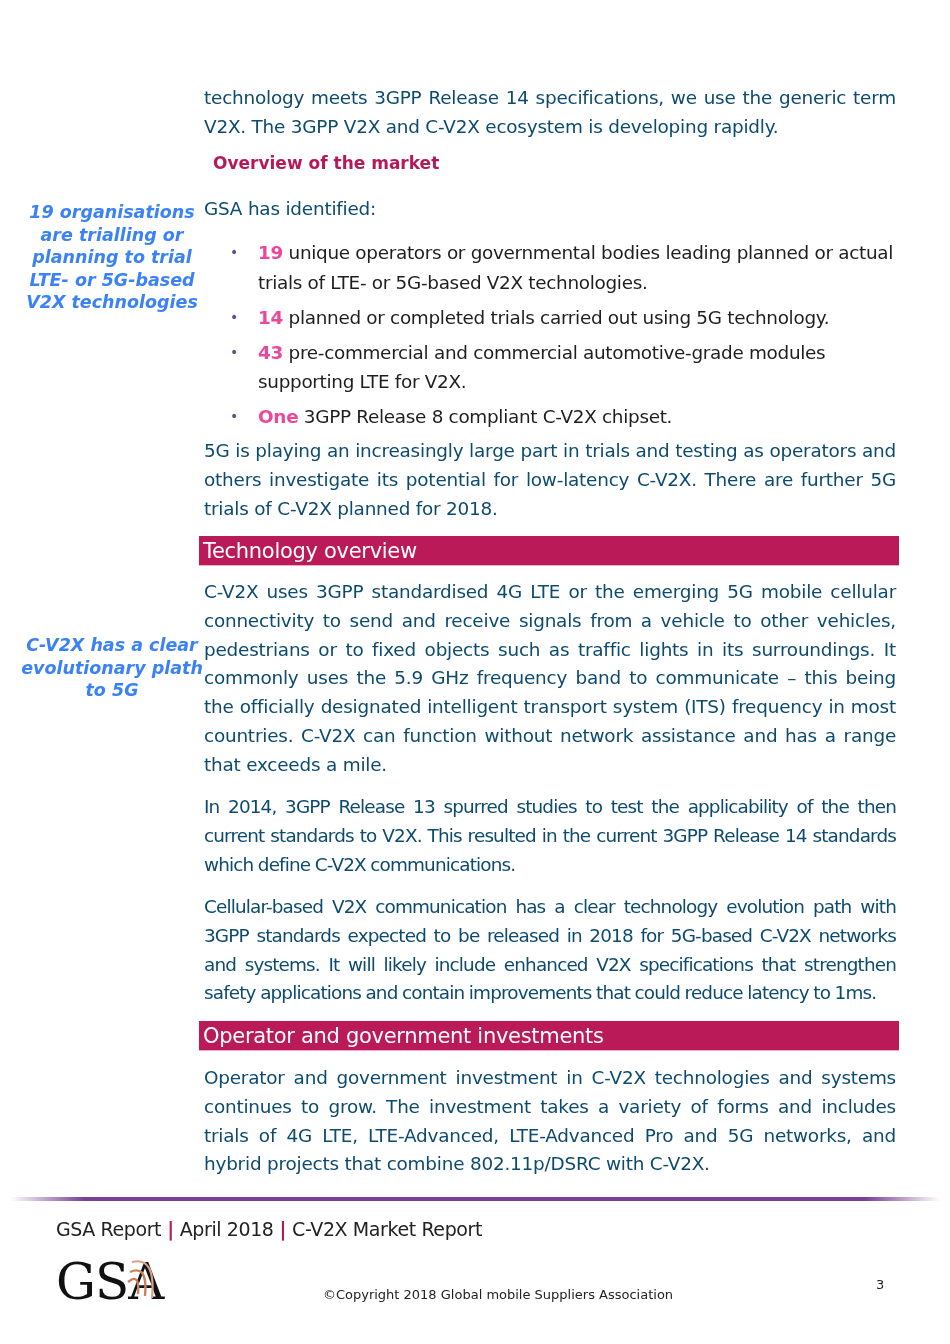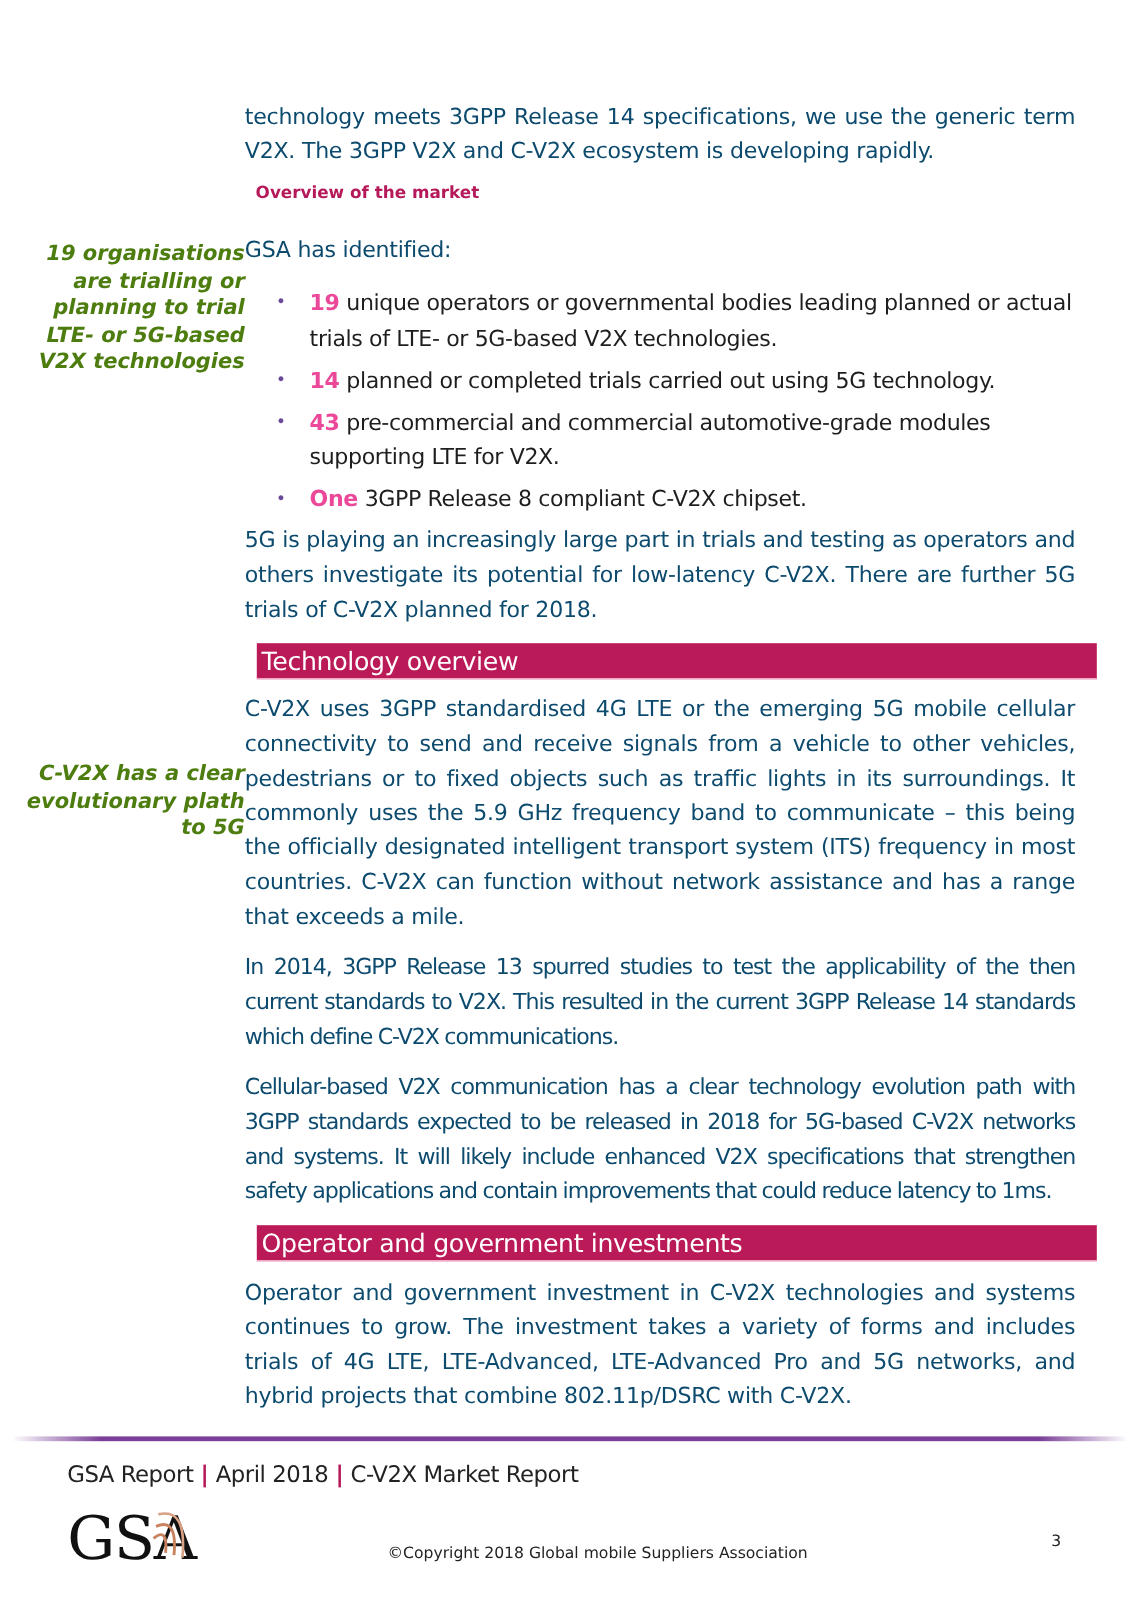--- a/index.html
+++ b/index.html
@@ -1,29 +1,29 @@
 <!DOCTYPE html>
 <html><head>
 <meta charset="utf-8">
 <style>
   html, body { margin: 0; padding: 0; background: #ffffff; }
   body { width: 950px; height: 1344px; position: relative; overflow: hidden;
          font-family: "DejaVu Sans", sans-serif; color: #222222; }
   .para { position: absolute; left: 204px; width: 692px; font-size: 18.4px; line-height: 28.8px;
           text-align: justify; color: #0c4a6e; letter-spacing: -0.2px; }
   .para.cond { letter-spacing: -0.85px; word-spacing: -0.5px; }
-  .subhead { position: absolute; left: 213px; top: 153px; font-size: 14px; font-weight: bold; color: #b5195a; }
-  .sidenote { position: absolute; left: 20px; width: 184px; text-align: right; font-style: italic; font-weight: bold;
-              color: #4d7c0f; font-size: 17.5px; line-height: 22.5px; }
+  .subhead { position: absolute; left: 213px; top: 153px; font-size: 17px; font-weight: bold; color: #b5195a; }
+  .sidenote { position: absolute; left: 20px; width: 184px; text-align: center; font-style: italic; font-weight: bold;
+              color: #3b82f6; font-size: 17.5px; line-height: 22.5px; }
   .bullets { position: absolute; left: 230px; top: 238px; width: 680px; margin: 0; padding: 0; list-style: none; }
   .bullets li { position: relative; padding-left: 28px; font-size: 18.4px; line-height: 29.5px; color: #1e1e1e;
                 margin-bottom: 5.5px; letter-spacing: -0.3px; }
   .bullets li .dot { position: absolute; left: 0; top: 0; color: #6a4b9a; font-size: 14px; }
   .bullets li .num { color: #ec4899; font-weight: bold; }
-  .hbar { position: absolute; left: 214px; width: 700px; height: 30px; background: #bb1a58;
+  .hbar { position: absolute; left: 199px; width: 700px; height: 30px; background: #bb1a58;
           border-bottom: 1px solid #f2a7c4; color: #ffffff; font-size: 21px; line-height: 30px; padding-left: 4px;
           box-sizing: border-box; letter-spacing: -0.3px; }
   .footer-rule { position: absolute; left: 10px; width: 930px; top: 1197px; height: 4px;
                  background: linear-gradient(to right, rgba(126,64,150,0) 0%, #7a3f98 8%, #7a3f98 92%, rgba(126,64,150,0) 100%); }
   .footer-line { position: absolute; left: 56px; top: 1218px; font-size: 19px; color: #222; letter-spacing: -0.4px; }
   .footer-line .sep { color: #b5195a; margin: 0 6px; font-weight: bold; }
   .logo { position: absolute; left: 56px; top: 1254px; width: 120px; height: 52px; }
   .logo-text { position: absolute; left: 0; top: 6px; font-family: "DejaVu Serif", serif; font-size: 50px;
                color: #111; letter-spacing: -1px; line-height: 44px; }
   .copyright { position: absolute; left: 0; width: 996px; top: 1287px; text-align: center; font-size: 13px; color: #222; }

